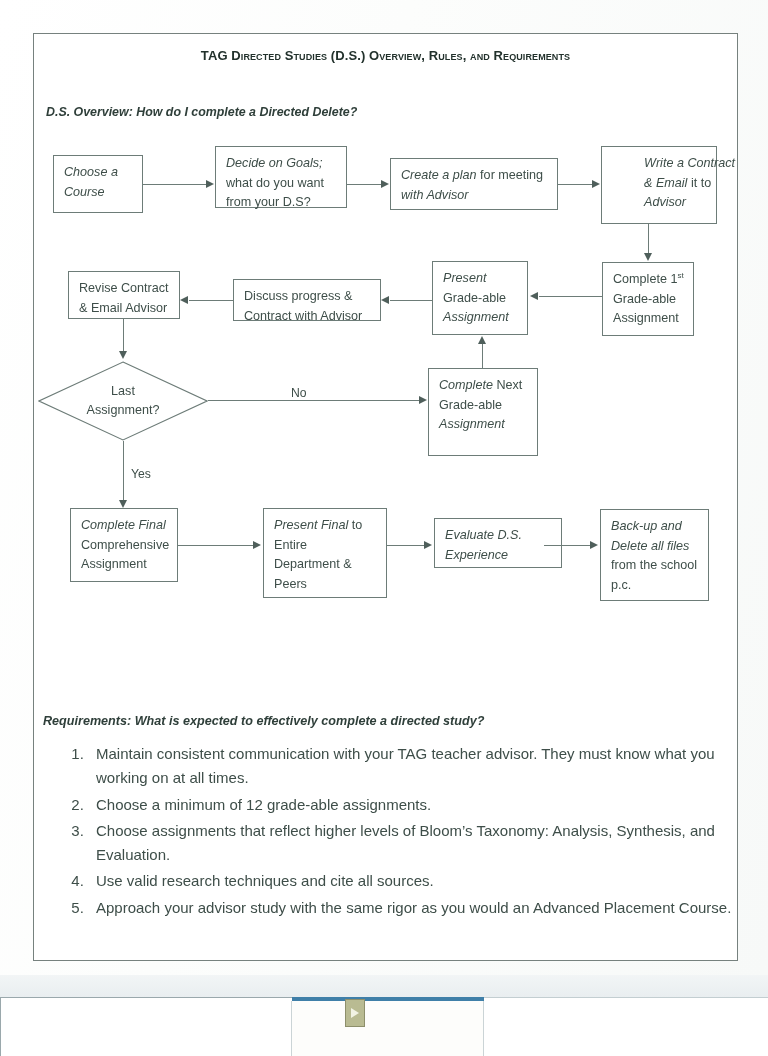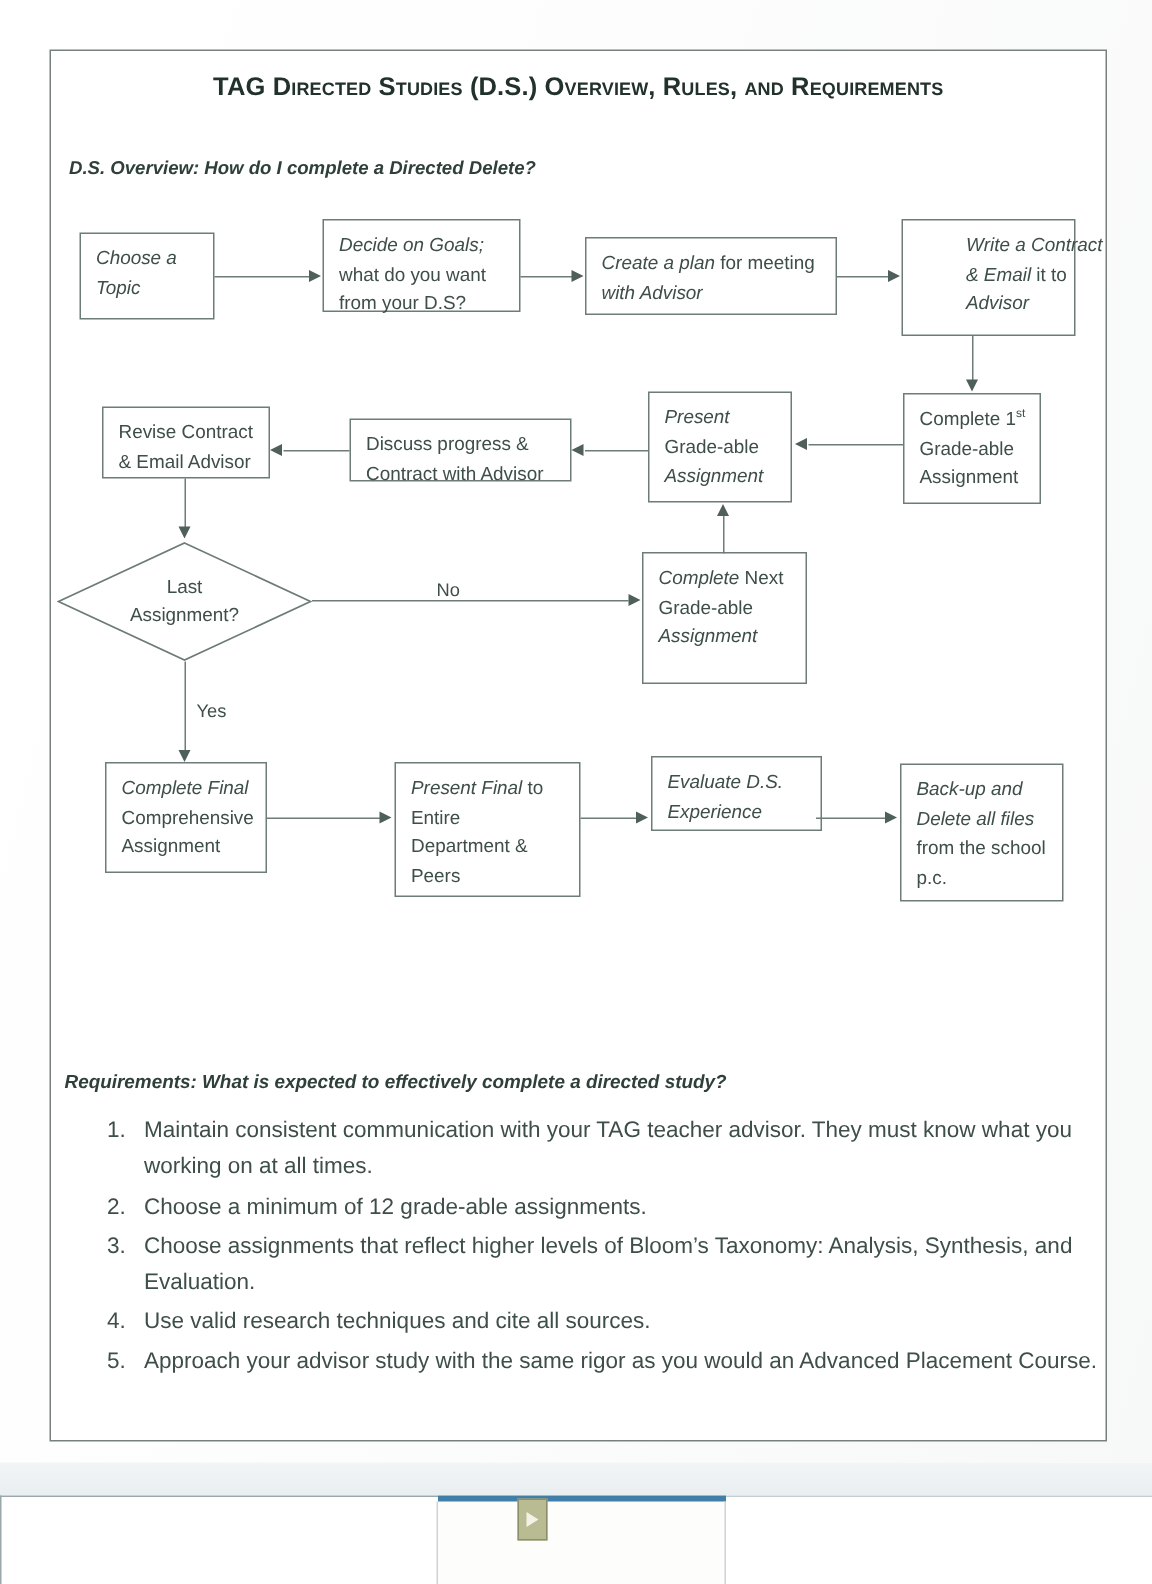--- a/index.html
+++ b/index.html
@@ -38,21 +38,21 @@
 
   
   #doc-title {
     position: absolute;
     left: 33px;
     top: 48px;
     width: 705px;
     text-align: center;
     font-family: "Liberation Sans", sans-serif;
     font-weight: bold;
-    font-size: 17px;
+    font-size: 13px;
     letter-spacing: 0.1px;
     color: #22312c;
     font-variant: small-caps;
     white-space: nowrap;
   }
   #overview-subhead {
     position: absolute;
     left: 46px;
     top: 105px;
     font-size: 12.4px;
@@ -236,21 +236,21 @@
   <div id="page-border"></div>
 
   <div id="doc-title">TAG Directed Studies (D.S.) Overview, Rules, and Requirements</div>
 
   <div id="overview-subhead">D.S. Overview: How do I complete a Directed Delete?</div>
 
   <div id="flowchart">
 
     <div class="node" style="left:53px; top:155px; width:90px; height:58px;">
       <span class="ln it">Choose a</span>
-      <span class="ln it">Topic</span>
+      <span class="ln it">Course</span>
     </div>
 
     <div class="node" style="left:215px; top:146px; width:132px; height:62px;">
       <span class="ln it">Decide on Goals;</span>
       <span class="ln">what do you want</span>
       <span class="ln">from your D.S?</span>
     </div>
 
     <div class="node" style="left:390px; top:158px; width:168px; height:52px;">
       <span class="ln"><span class="it">Create a plan</span><span> for meeting</span></span>
@@ -342,21 +342,21 @@
       <span class="ln">Assignment</span>
     </div>
 
     <div class="node" style="left:263px; top:508px; width:124px; height:90px;">
       <span class="ln"><span class="it">Present Final</span><span> to</span></span>
       <span class="ln">Entire</span>
       <span class="ln">Department &amp;</span>
       <span class="ln">Peers</span>
     </div>
 
-    <div class="node" style="left:434px; top:504px; width:114px; height:50px;">
+    <div class="node" style="left:434px; top:518px; width:128px; height:50px;">
       <span class="ln it">Evaluate D.S.</span>
       <span class="ln it">Experience</span>
     </div>
 
     <div class="node" style="left:600px; top:509px; width:109px; height:92px;">
       <span class="ln it">Back-up and</span>
       <span class="ln it">Delete all files</span>
       <span class="ln">from the school</span>
       <span class="ln">p.c.</span>
     </div>

